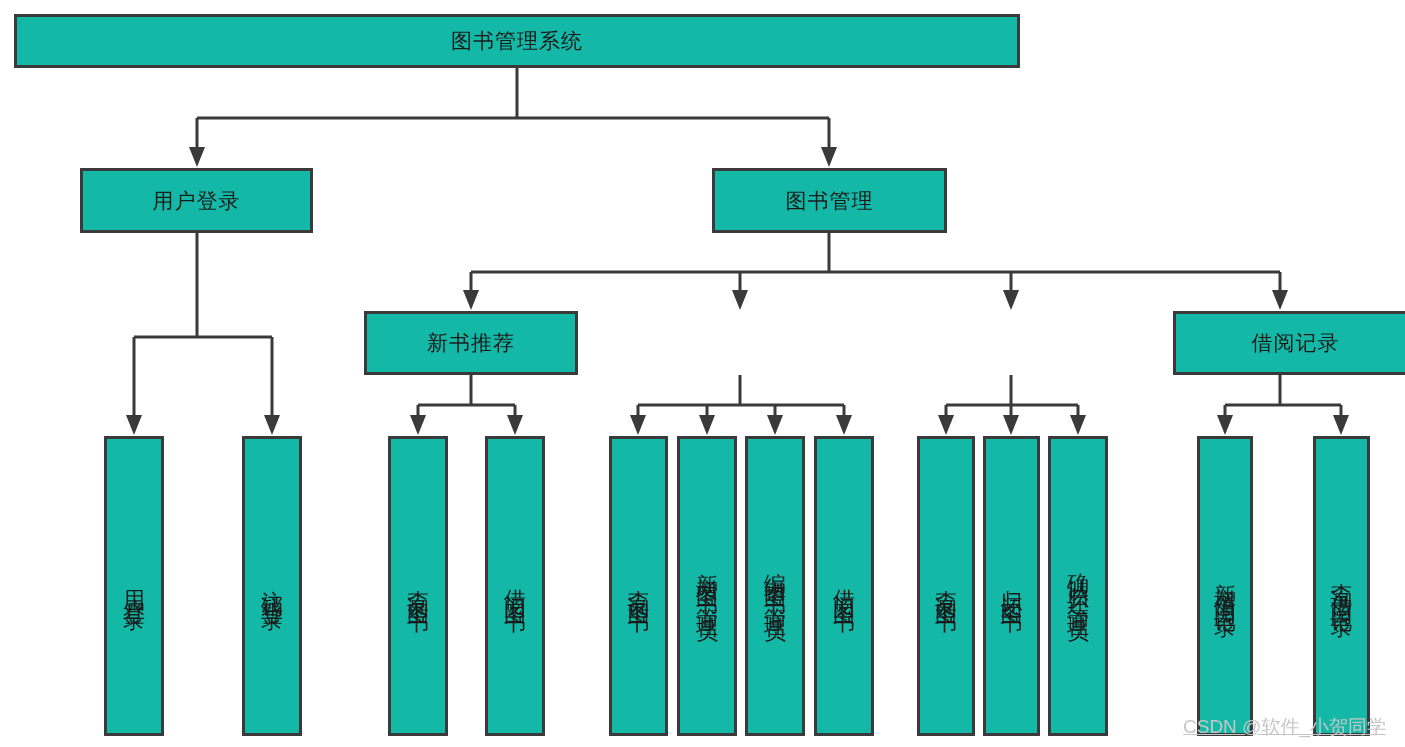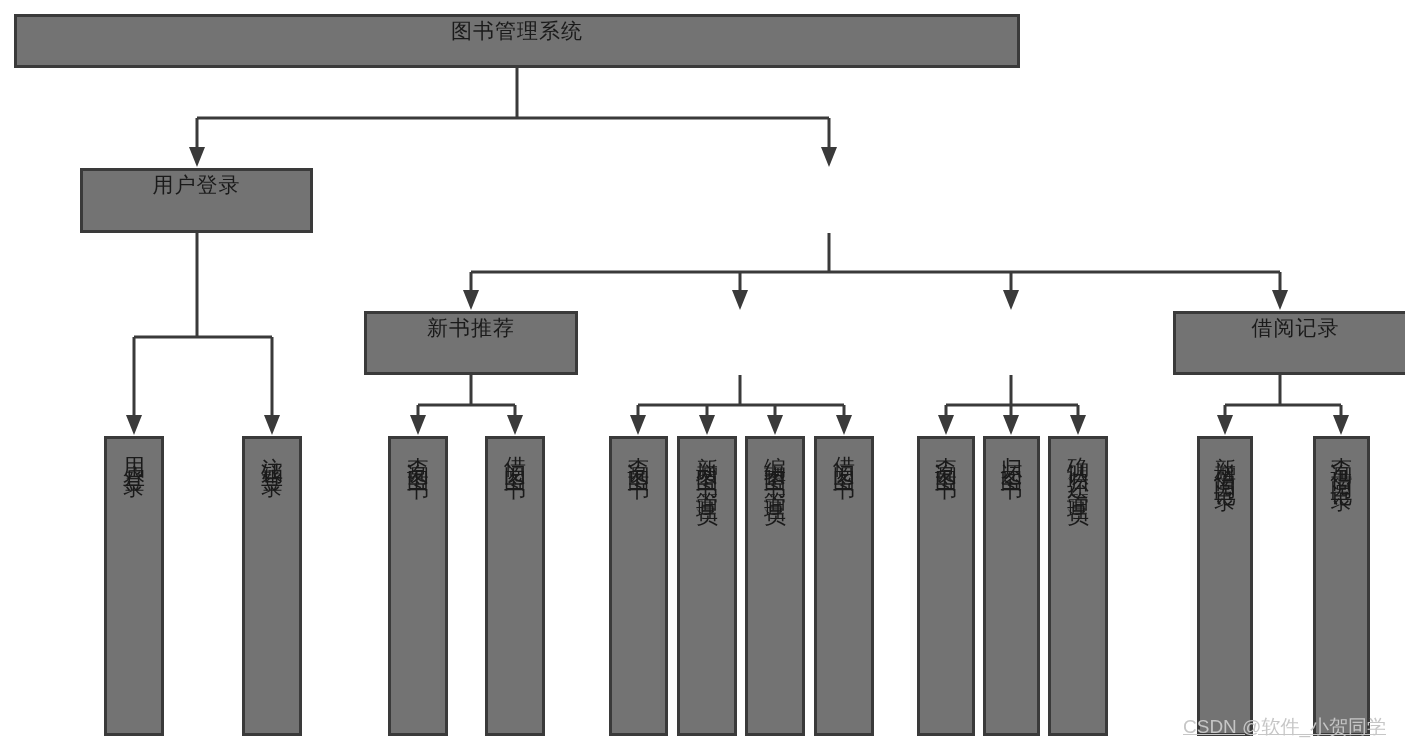--- a/index.html
+++ b/index.html
@@ -15,23 +15,23 @@
     background:var(--bg);
     overflow:hidden;
     font-family:"Liberation Sans","DejaVu Sans",sans-serif;
   }
   .connectors{position:absolute;left:0;top:0;pointer-events:none;}
   .connectors path{fill:none;stroke:var(--line);stroke-width:3;}
   .connectors polygon{fill:var(--line);stroke:none;}
   .box{
     position:absolute;
     box-sizing:border-box;
-    background:#737373;
+    background:#14b8a6;
     border:3px solid var(--line);
-    display:flex;justify-content:center;
+    display:flex;align-items:center;justify-content:center;
   }
   .hlabel{
     font-size:21px;color:var(--text);letter-spacing:1px;white-space:nowrap;
   }
   .vlabel{
     writing-mode:vertical-rl;
     text-orientation:mixed;
     font-size:22px;line-height:1;letter-spacing:7px;
     color:var(--text);white-space:nowrap;
   }
@@ -95,20 +95,23 @@
     </g>
   </svg>
 
   <div class="box" style="left:14px;top:14px;width:1006px;height:54px">
     <span class="hlabel">图书管理系统</span>
   </div>
 
   <div class="box" style="left:80px;top:168px;width:233px;height:65px">
     <span class="hlabel">用户登录</span>
   </div>
+  <div class="box" style="left:712px;top:168px;width:235px;height:65px">
+    <span class="hlabel">图书管理</span>
+  </div>
 
   <div class="box" style="left:364px;top:311px;width:214px;height:64px">
     <span class="hlabel">新书推荐</span>
   </div>
   <div class="box" style="left:1173px;top:311px;width:245px;height:64px">
     <span class="hlabel">借阅记录</span>
   </div>
 
   <div class="box" style="left:104px;top:436px;width:60px;height:300px">
     <span class="vlabel">用户登录</span>

